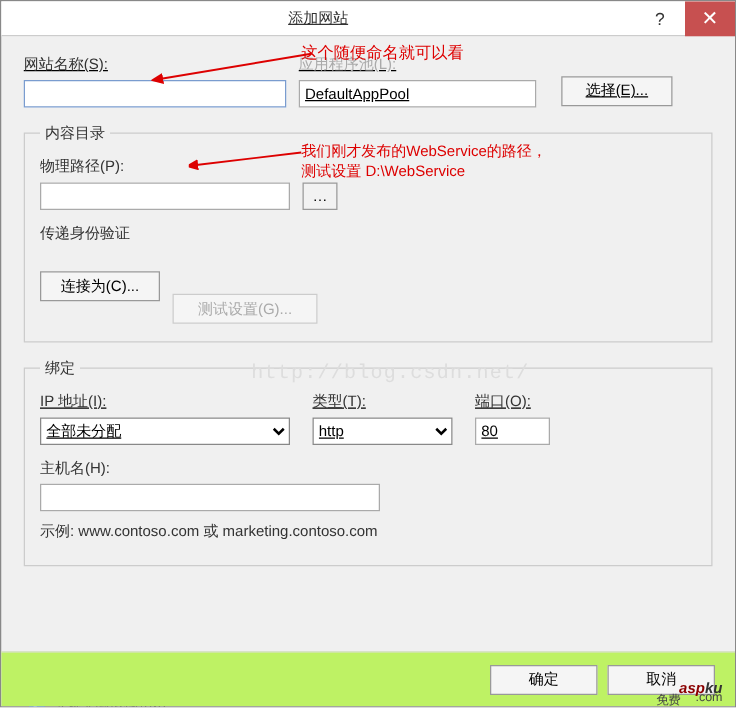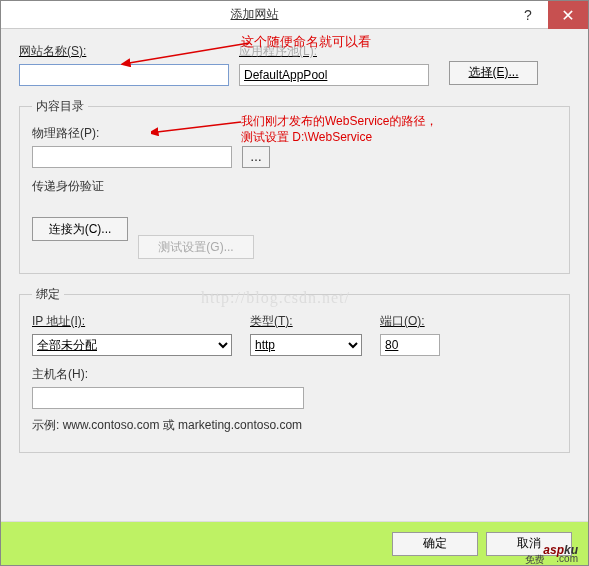--- a/index.html
+++ b/index.html
@@ -26,21 +26,21 @@
 .sectionlbl { margin-top: 10px; margin-bottom: 4px; }
 .annot { position: absolute; color: #d00; font-size: 13px; pointer-events: none; z-index: 10; }
 .arrow { position: absolute; pointer-events: none; z-index: 9; }
 .footer { position: absolute; bottom: 0; left: 0; right: 0; height: 44px; border-top: 1px solid #ddd; background: #bef264; display: flex; align-items: center; justify-content: flex-end; padding: 0 16px; gap: 8px; }
 .footer button { width: 86px; }
 .logo { position: absolute; right: 10px; bottom: 4px; font-family: Arial; font-style: italic; font-size: 28px; font-weight: bold; z-index: 20; }
 .logo .asp { color: #8b0000; }
 .logo .ku { color: #333; }
 .logo .com { font-size: 10px; color: #444; position: absolute; right: 0; top: 24px; font-style: normal; font-weight: normal; }
 .logo .sub { font-size: 10px; color: #444; position: absolute; right: 34px; top: 24px; font-style: normal; font-weight: normal; letter-spacing: -0.5px; }
-.watermark { position: absolute; left: 200px; top: 288px; color: #ddd; font-size: 16px; font-family: Liberation Serif, serif; letter-spacing: 1px; pointer-events: none; z-index: 0; }
+.watermark { position: absolute; left: 200px; top: 288px; color: #ddd; font-size: 16px; font-family: Liberation Mono, monospace; letter-spacing: 1px; pointer-events: none; z-index: 0; }
 .chk { display: flex; align-items: center; gap: 4px; margin-top: 100px; }
 </style>
 </head>
 <body>
 
 <div class="window">
 
   <div class="titlebar">
     <div class="title">添加网站</div>
     <div class="titlebtns">

